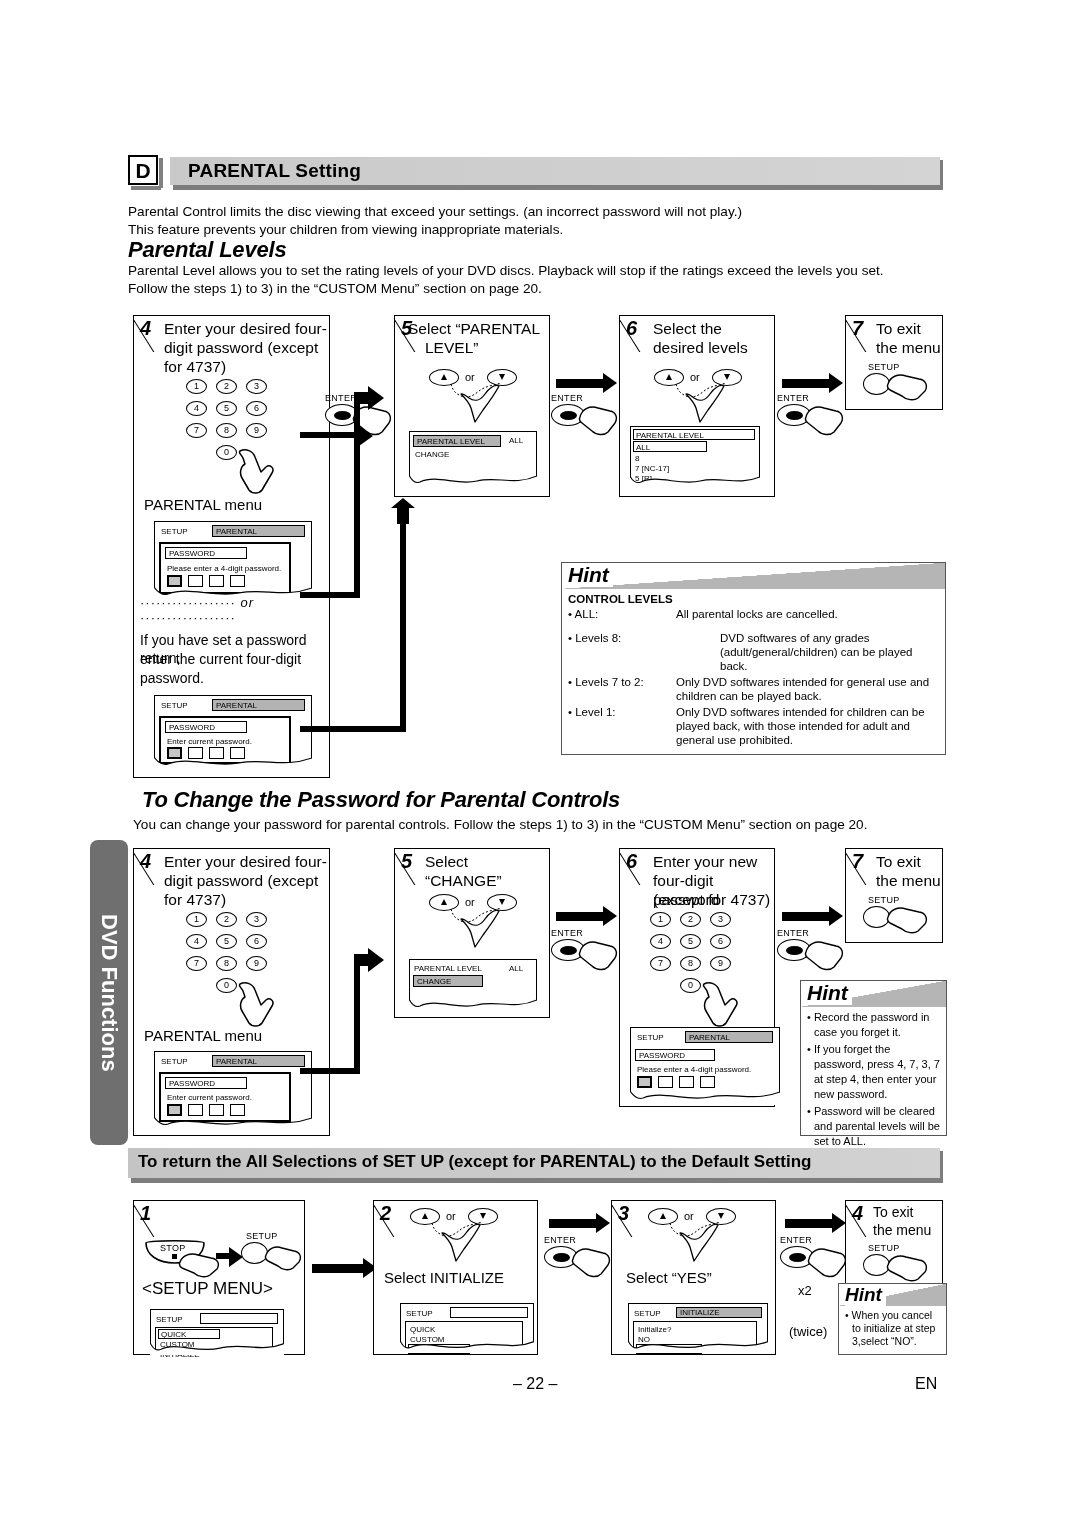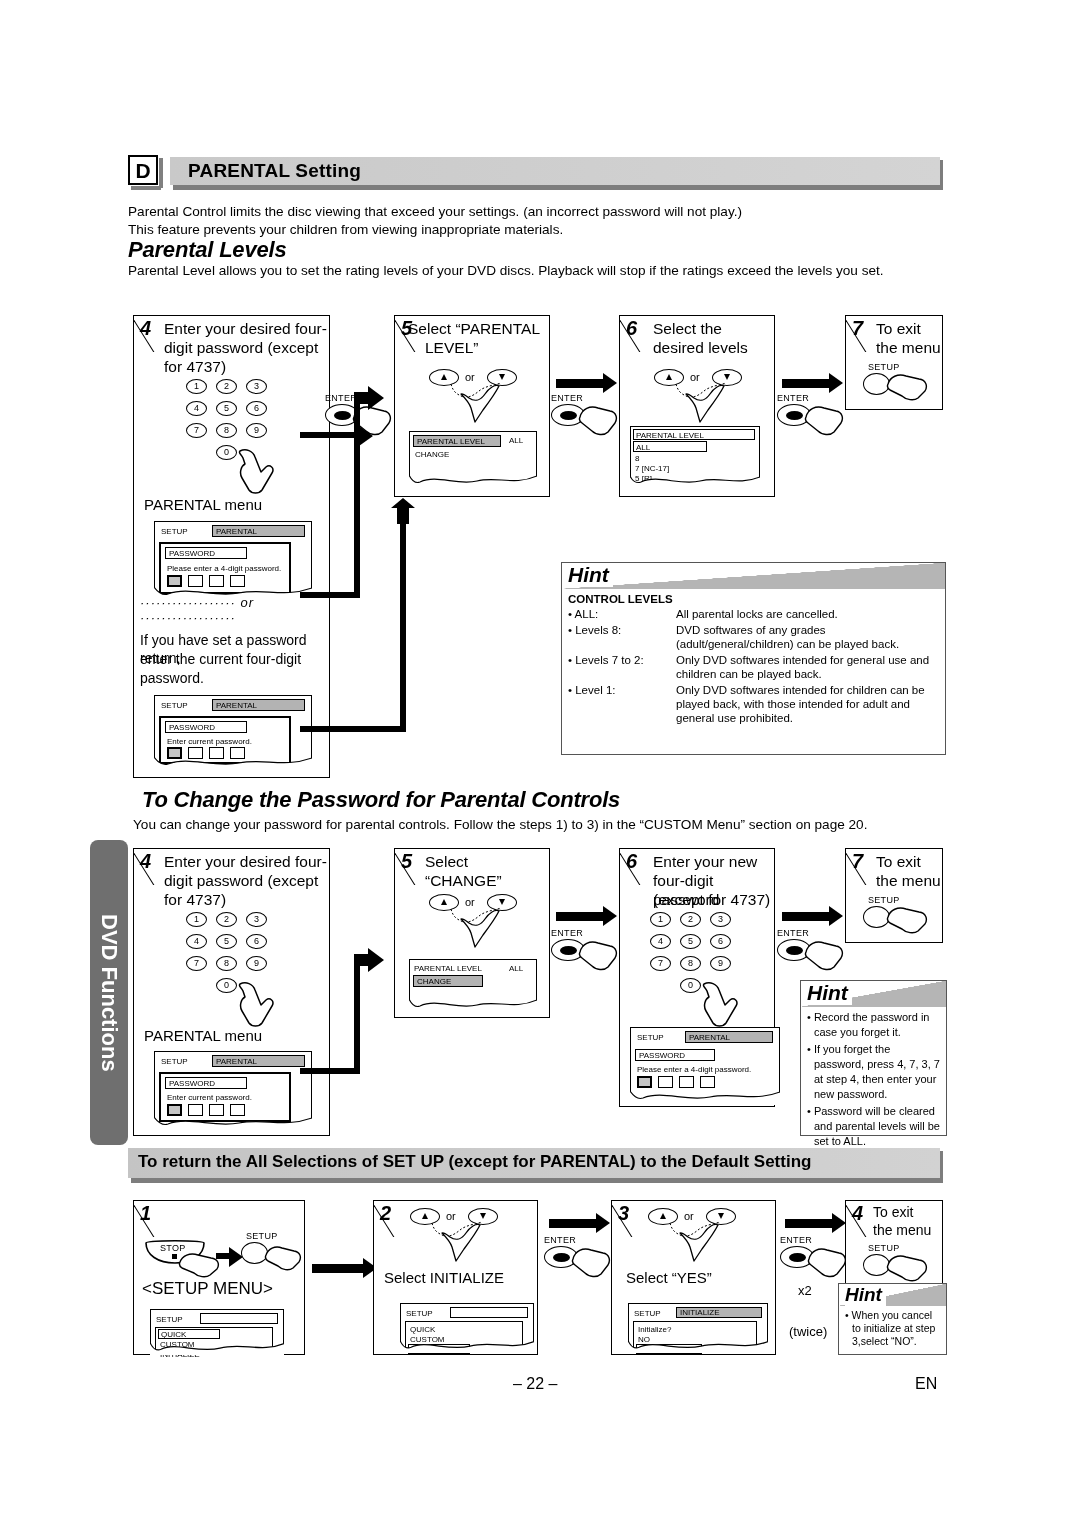--- a/index.html
+++ b/index.html
@@ -139,20 +139,21 @@
     <div class="bar">
       <span>PARENTAL Setting</span>
     </div>
   </div>
 
   <div class="para" style="left:128px; top:203px; width:830px;">Parental Control limits the disc viewing that exceed your settings. (an incorrect password will not play.)</div>
   <div class="para" style="left:128px; top:221px; width:830px;">This feature prevents your children from viewing inappropriate materials.</div>
 
   <div class="italic-head" style="left:128px; top:237px;">Parental Levels</div>
   <div class="para" style="left:128px; top:262px; width:840px;">Parental Level allows you to set the rating levels of your DVD discs. Playback will stop if the ratings exceed the levels you set.</div>
+  <div class="para" style="left:128px; top:280px; width:840px;">Follow the steps 1) to 3) in the “CUSTOM Menu” section on page 20.</div>
 
   <div class="step" style="left:133px; top:315px; width:197px; height:463px;">
     <div class="corner"></div>
     <div class="num">4</div>
     <div class="stitle" style="left:30px; top:3px;">Enter your desired four-</div>
     <div class="stitle" style="left:30px; top:22px;">digit password (except</div>
     <div class="stitle" style="left:30px; top:41px;">for 4737)</div>
 
     <div class="keypad" style="left:52px; top:63px; width:105px; height:95px;">
       <div class="key" style="left:0;  top:0;">1</div>
@@ -353,21 +354,21 @@
     <div class="hbar">
       <div class="wedge"></div>
       <div class="htxt">Hint</div>
     </div>
     <div class="hbody">
       <div style="font-weight:bold; font-size:11.5px; margin-bottom:1px;">CONTROL LEVELS</div>
       <div class="bullrow">
         <div class="blabel" style="width:108px;">• ALL:</div>
         <div class="bdesc">All parental locks are cancelled.</div>
       </div>
-      <div class="bullrow" style="margin-top:2px;">
+      <div class="bullrow" style="margin-top:10px;gap:44px;">
         <div class="blabel" style="width:108px;">• Levels 8:</div>
         <div class="bdesc">DVD softwares of any grades (adult/general/children) can be played back.</div>
       </div>
       <div class="bullrow" style="margin-top:2px;">
         <div class="blabel" style="width:108px;">• Levels 7 to 2:</div>
         <div class="bdesc">Only DVD softwares intended for general use and children can be played back.</div>
       </div>
       <div class="bullrow" style="margin-top:2px;">
         <div class="blabel" style="width:108px;">• Level 1:</div>
         <div class="bdesc">Only DVD softwares intended for children can be played back, with those intended for adult and general use prohibited.</div>

